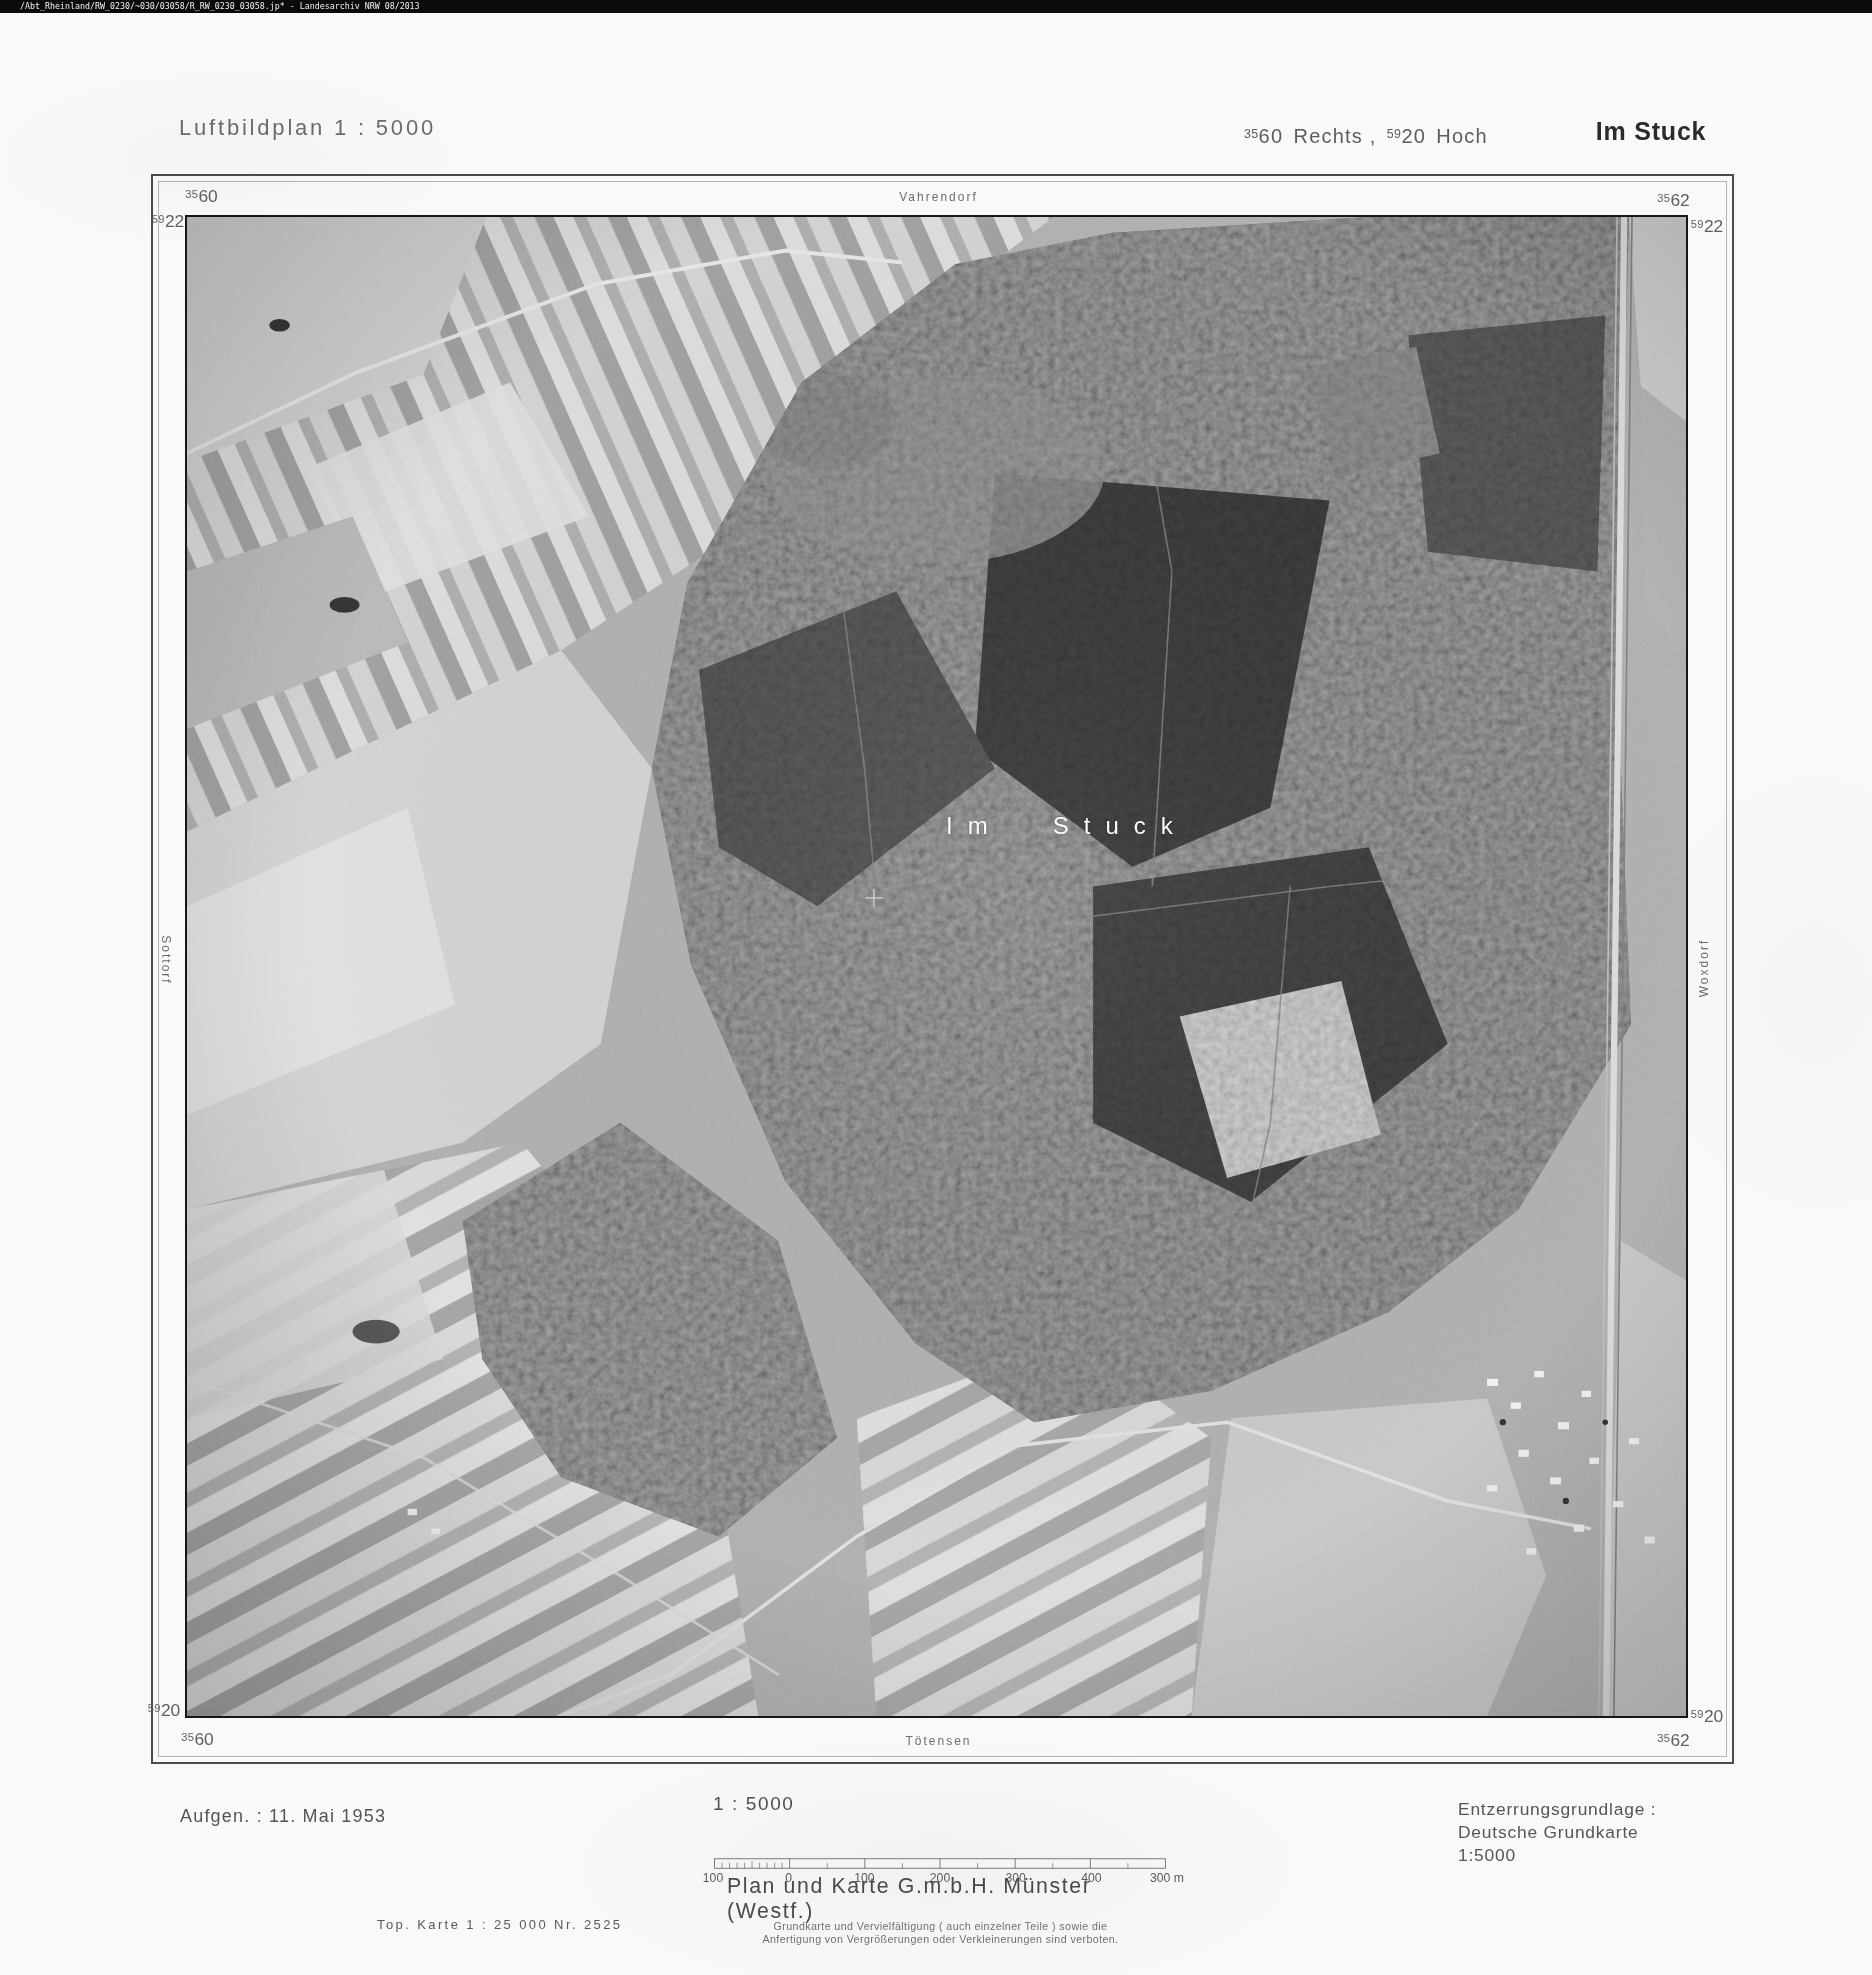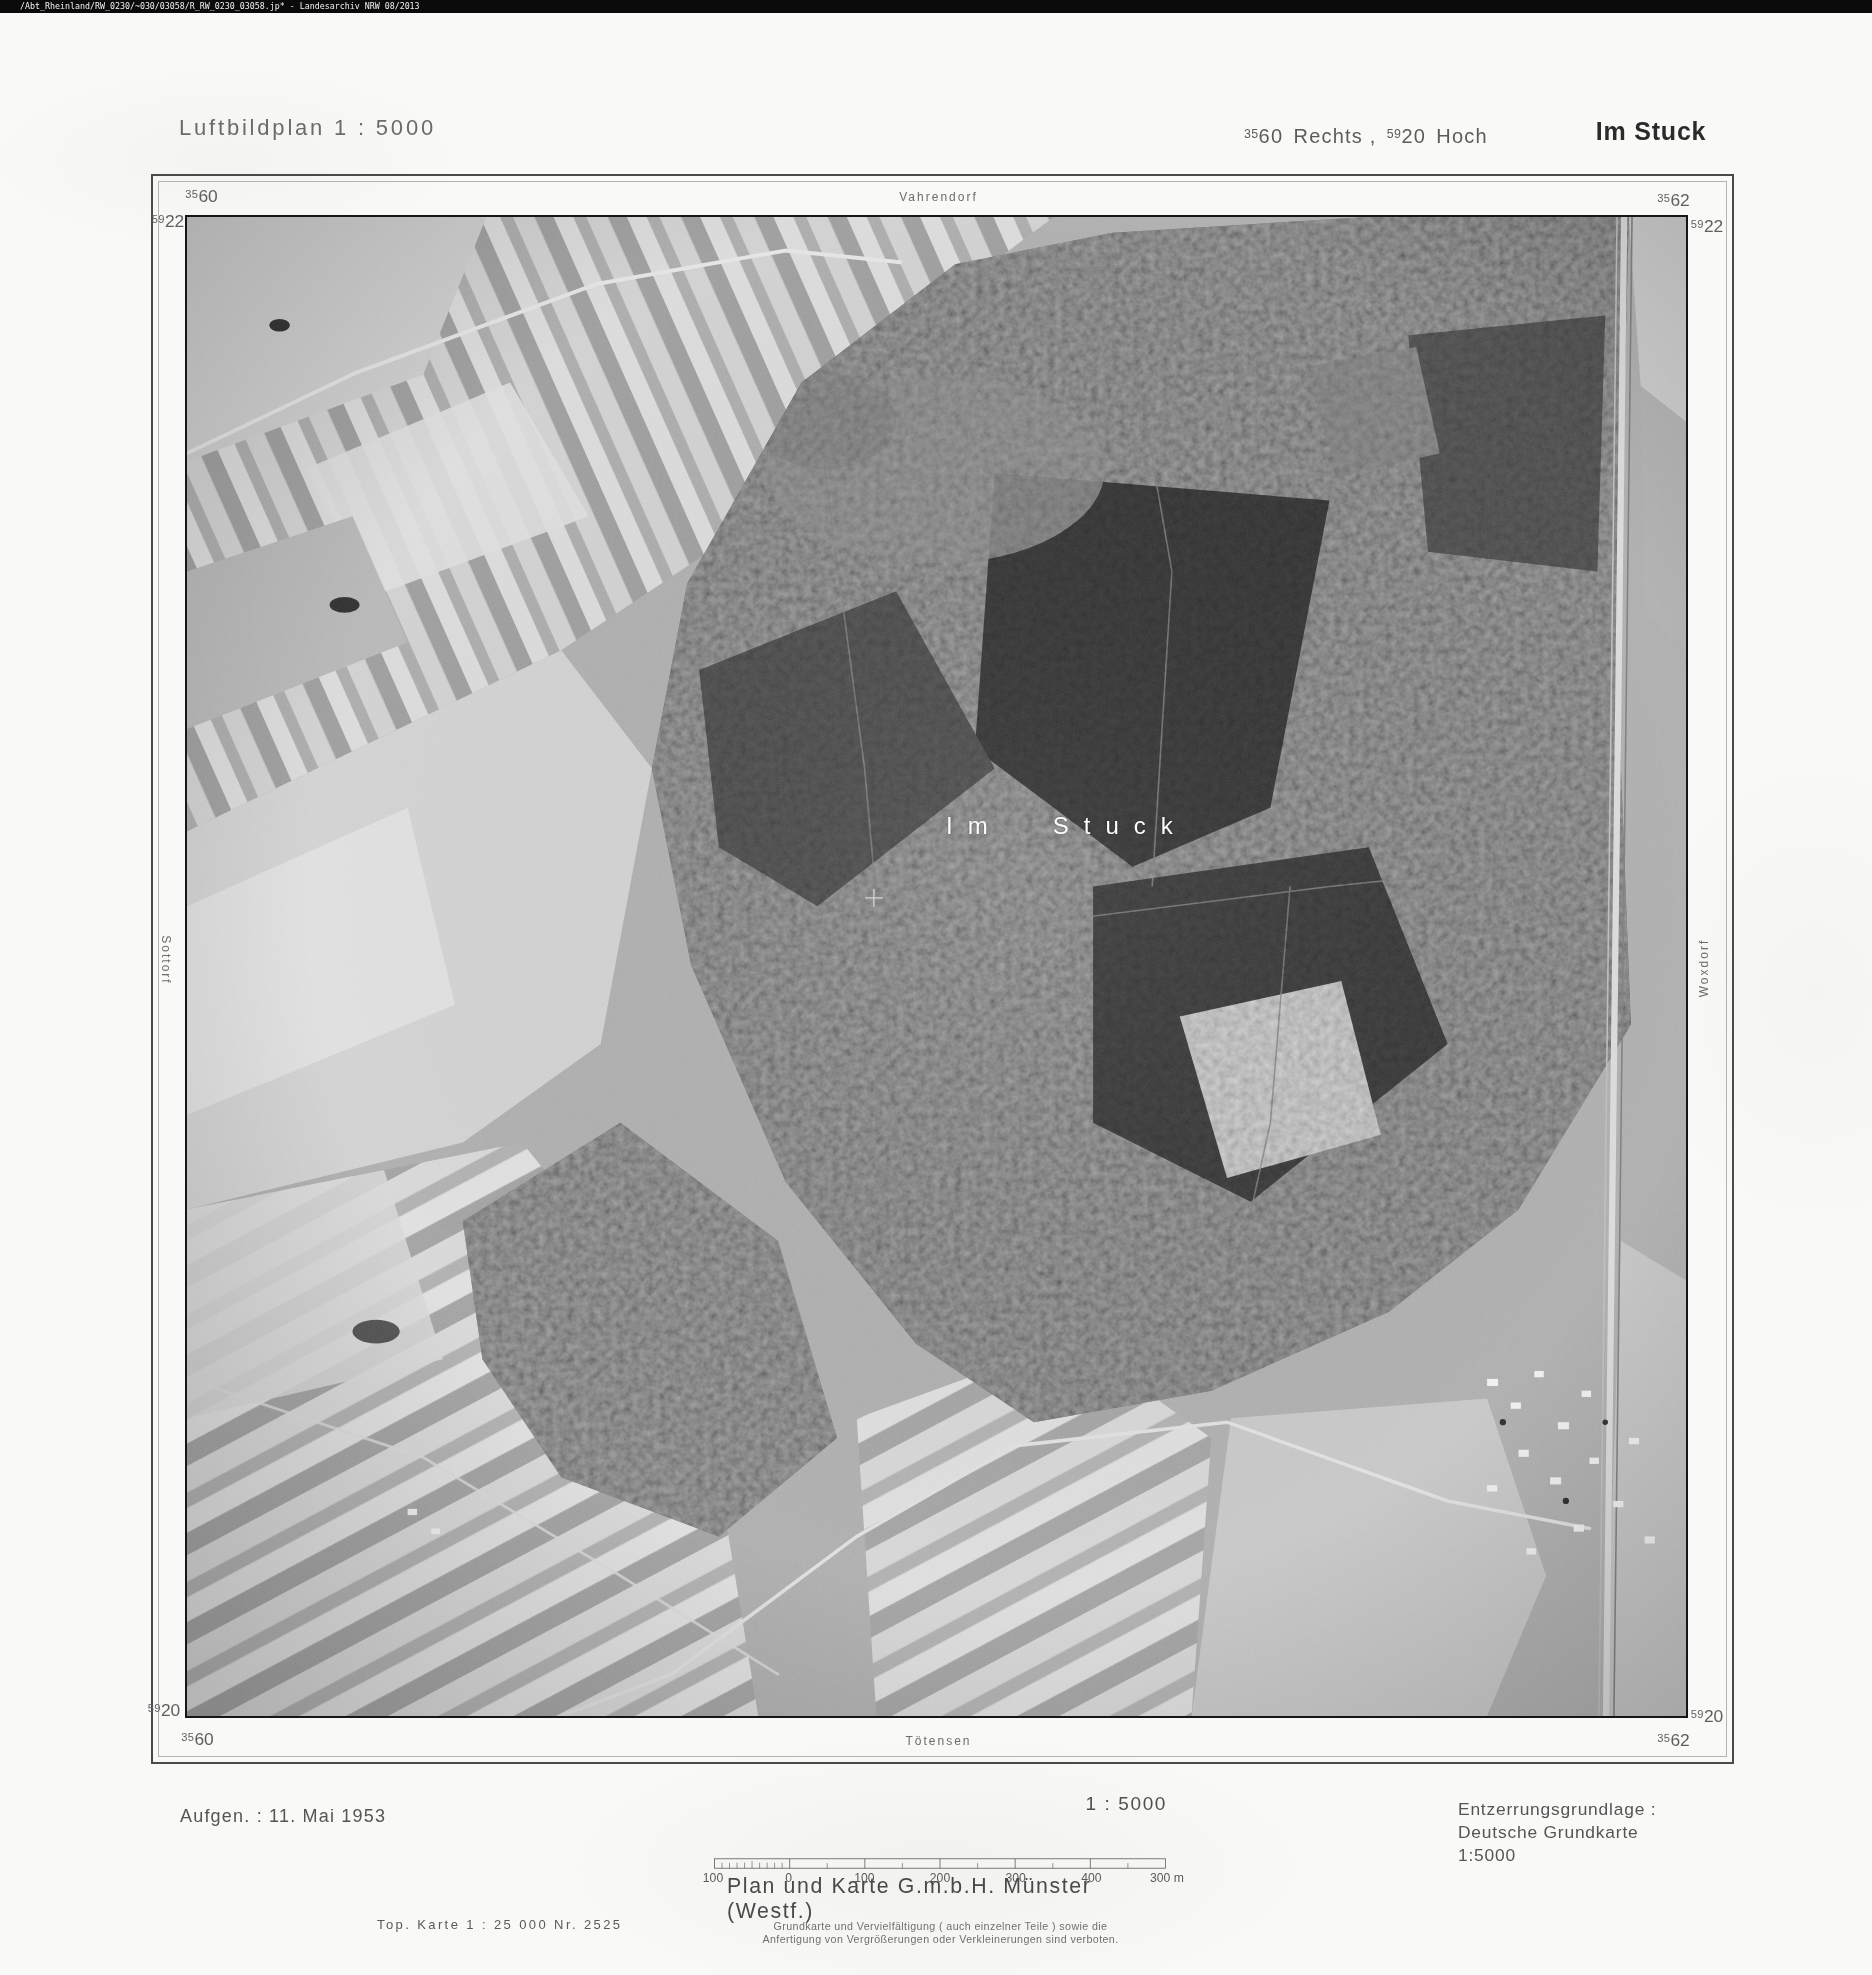--- a/index.html
+++ b/index.html
@@ -43,21 +43,21 @@
   
   .grid-num{position:absolute;color:#5f5f5f;font-size:17.4px;text-align:center;white-space:nowrap;}
   .grid-num .sup{font-size:64%;top:-0.34em;}
   
   .neighbor{position:absolute;color:#6c6c6c;font-size:12px;letter-spacing:2px;
             text-align:center;white-space:nowrap;}
   .neighbor.vert-cw{transform:rotate(90deg);}
   .neighbor.vert-ccw{transform:rotate(-90deg);}
   
   .date-line{position:absolute;left:180px;top:1806px;font-size:18px;color:#555;letter-spacing:1.2px;}
-  .scale-title{position:absolute;left:713px;top:1793px;width:454px;text-align:right;
+  .scale-title{position:absolute;left:713px;top:1793px;width:454px;text-align:left;
                font-size:19px;color:#4f4f4f;letter-spacing:1.6px;}
   .scale-bar{position:absolute;left:713px;top:1822px;width:454px;height:28px;margin-top:36px;}
   .scale-bar svg{display:block;width:454px;height:11px;}
   .scale-labels{position:absolute;left:0;top:13.4px;width:100%;height:14.2px;}
   .scale-labels span{position:absolute;transform:translateX(-50%);font-size:12.2px;color:#5a5a5a;
                      white-space:nowrap;}
   .rectif{position:absolute;left:1458px;top:1798px;width:205px;
           font-size:17.4px;color:#555;line-height:23px;letter-spacing:0.8px;}
   .publisher{position:absolute;left:727px;top:1874px;width:442px;text-align:left;
              font-size:21.3px;color:#4a4a4a;letter-spacing:1.6px;}

